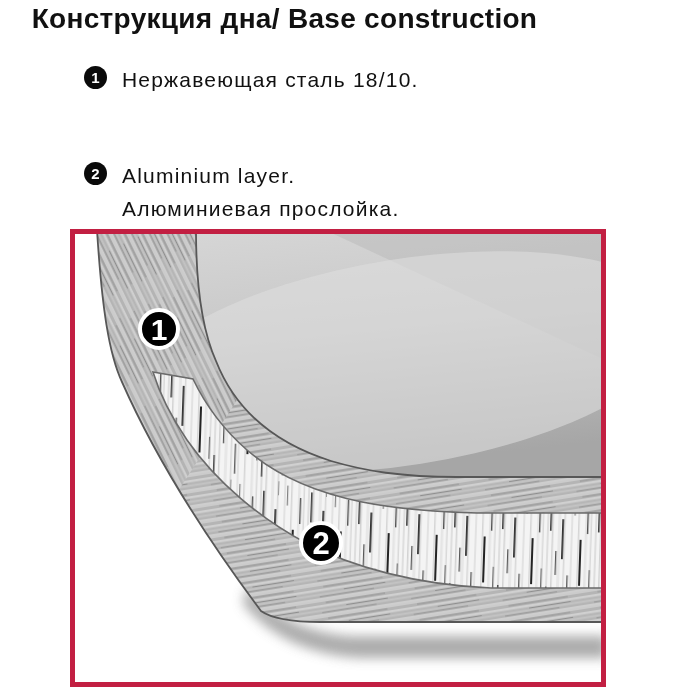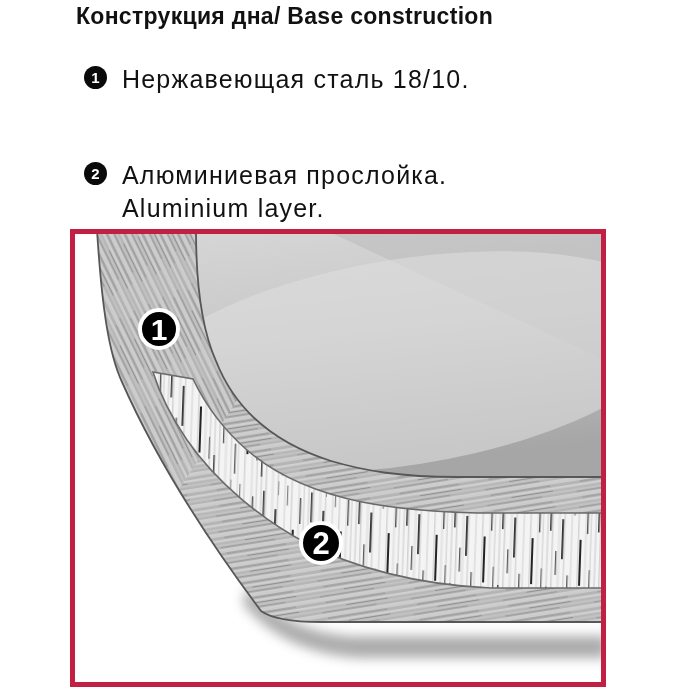--- a/index.html
+++ b/index.html
@@ -1,47 +1,47 @@
 <!DOCTYPE html>
 <html><head>
 <meta charset="utf-8">
 <style>
   html,body{margin:0;padding:0;background:#fff;}
   body{width:700px;height:700px;position:relative;overflow:hidden;
        font-family:"Liberation Sans",sans-serif;color:#111;}
   .title{position:absolute;top:3px;left:0;width:569px;text-align:center;
-         font-size:23px;font-weight:bold;letter-spacing:.3px;white-space:nowrap;}
+         font-size:28px;font-weight:bold;letter-spacing:.3px;white-space:nowrap;}
   .legend-item{position:absolute;left:84px;display:flex;gap:15px;align-items:flex-start;}
   .legend-item.i1{top:63px;}
   .legend-item.i2{top:159px;}
   .bullet{flex:0 0 auto;width:23px;height:23px;margin-top:3px;border-radius:50%;
           background:#0a0a0a;color:#fff;font-weight:bold;font-size:15px;
           display:flex;align-items:center;justify-content:center;}
-  .lines{font-size:25px;line-height:33px;letter-spacing:1.2px;white-space:nowrap;}
+  .lines{font-size:21px;line-height:33px;letter-spacing:1.2px;white-space:nowrap;}
   .frame{position:absolute;left:70px;top:229px;width:536px;height:458px;
          border:5px solid #c21f42;box-sizing:border-box;background:#fff;}
   .frame svg{display:block;}
 </style>
 </head>
 <body>
 
 <div class="title">Конструкция дна/ Base construction</div>
 
 <div class="legend-item i1">
   <span class="bullet">1</span>
   <div class="lines">
     <div>Нержавеющая сталь 18/10.</div>
   </div>
 </div>
 
 <div class="legend-item i2">
   <span class="bullet">2</span>
   <div class="lines">
+    <div>Aluminium layer.</div>
     <div>Алюминиевая прослойка.</div>
-    <div>Aluminium layer.</div>
   </div>
 </div>
 
 <div class="frame">
 <svg width="526" height="448" viewBox="0 0 526 448">
   <defs>
     <linearGradient id="gInt" x1="0" y1="0" x2="0.18" y2="1">
       <stop offset="0" stop-color="#d6d6d6"></stop>
       <stop offset="0.45" stop-color="#c8c8c8"></stop>
       <stop offset="0.8" stop-color="#b2b2b2"></stop>

